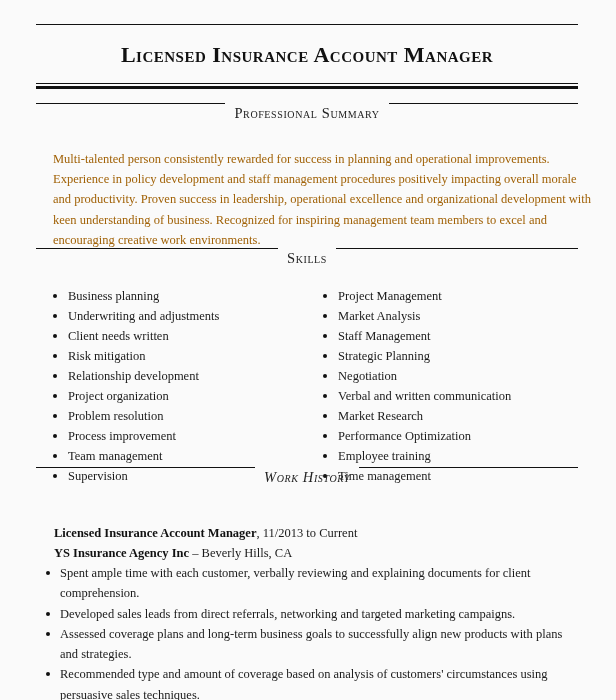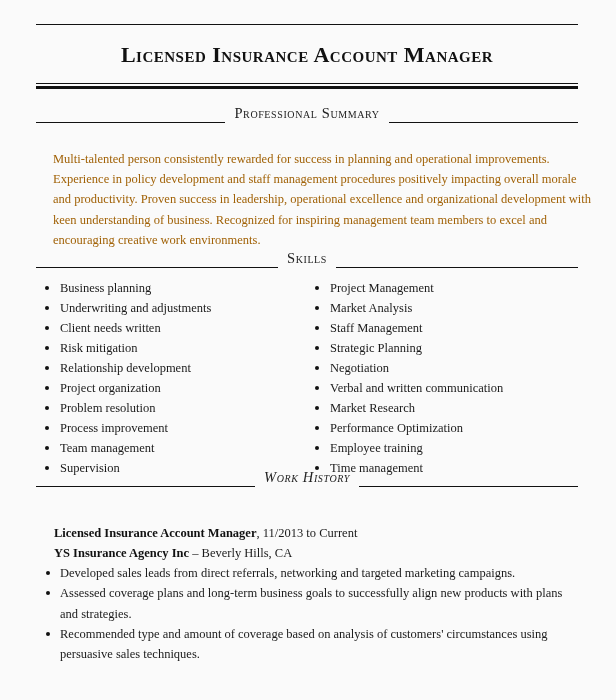--- a/index.html
+++ b/index.html
@@ -55,21 +55,21 @@
       top: 86px;
       width: 542px;
       border-top: 3.5px solid #111;
     }
     .section-heading {
       position: absolute;
       left: 0;
       width: 542px;
       height: 20px;
       display: flex;
-      align-items: flex-end;
+      align-items: flex-start;
     }
     .section-heading .line {
       flex: 1;
       height: 0;
       border-top: 1.2px solid #111;
     }
     .section-heading .label {
       padding: 0 9px;
       font-size: 14.5px;
       font-variant: small-caps;
@@ -90,21 +90,21 @@
     }
     .skills {
       position: absolute;
       left: 0;
       top: 278px;
       width: 542px;
       display: flex;
     }
     .skills-col {
       list-style: none;
-      margin: 0;
+      margin: 8px;
       padding: 0;
     }
     .skills-col.col1 {
       width: 270px;
     }
     .skills-col.col2 {
       width: 272px;
     }
     .skill-item {
       position: relative;
@@ -219,19 +219,20 @@
   </div>
 
   <div class="job">
     <div class="job-line">
       <b>Licensed Insurance Account Manager</b><span>, 11/2013 to Current</span>
     </div>
     <div class="job-line">
       <b>YS Insurance Agency Inc</b><span> – Beverly Hills, CA</span>
     </div>
     <ul class="job-bullets" id="job-bullets">
+        <li class="job-bullet"><span class="bullet"></span><span>Spent ample time with each customer, verbally reviewing and explaining documents for client comprehension.</span></li>
         <li class="job-bullet"><span class="bullet"></span><span>Developed sales leads from direct referrals, networking and targeted marketing campaigns.</span></li>
         <li class="job-bullet"><span class="bullet"></span><span>Assessed coverage plans and long-term business goals to successfully align new products with plans and strategies.</span></li>
         <li class="job-bullet"><span class="bullet"></span><span>Recommended type and amount of coverage based on analysis of customers' circumstances using persuasive sales techniques.</span></li>
       </ul>
   </div>
 
 </div>
 
 </body></html>

